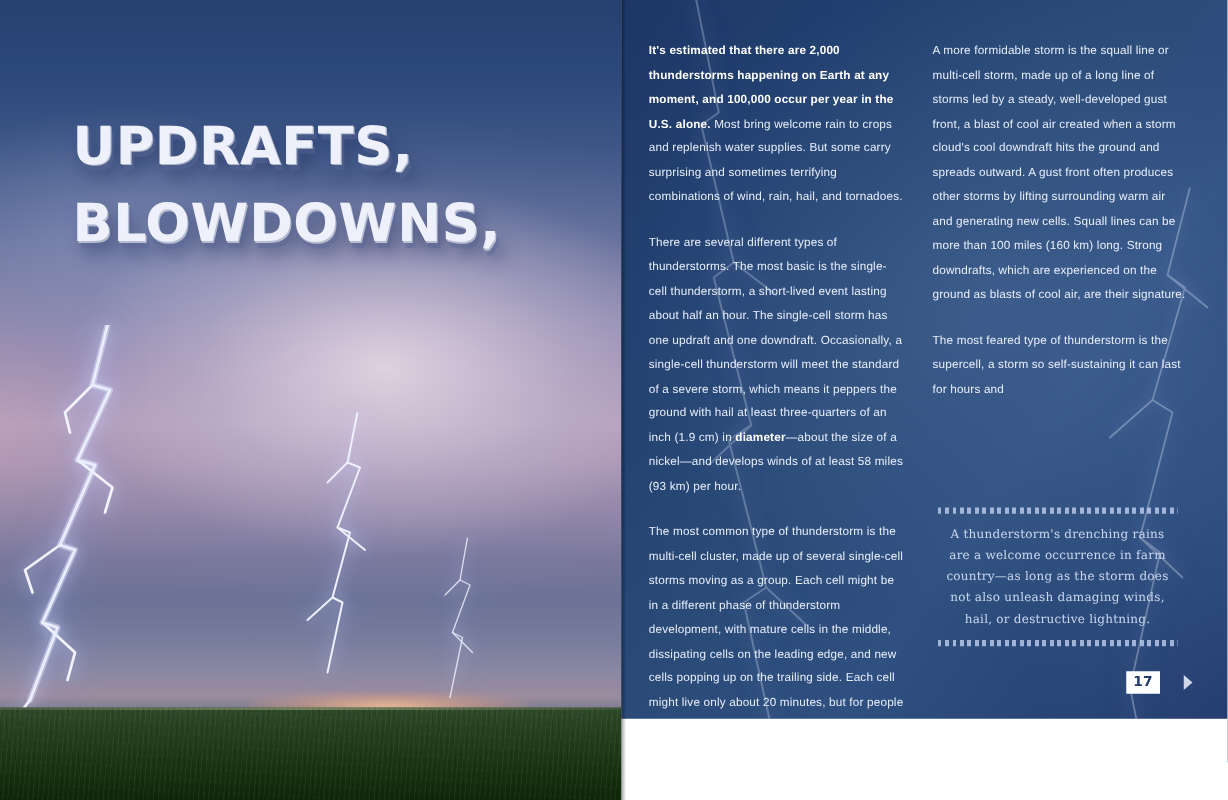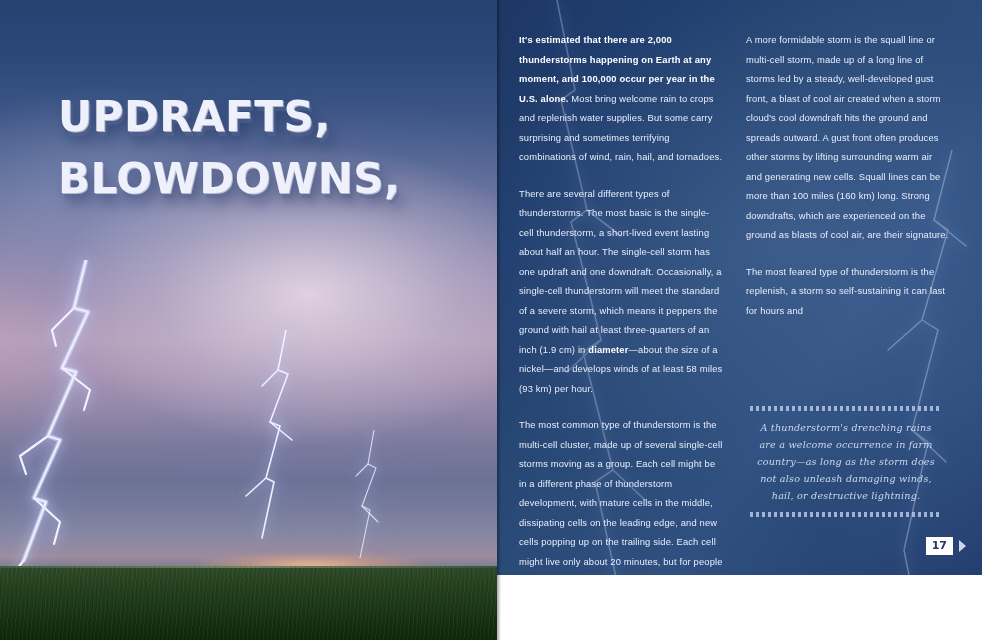--- a/index.html
+++ b/index.html
@@ -165,35 +165,34 @@
   }
   .pq-rule {
     height: 5px;
     background:
       repeating-linear-gradient(to right, rgba(200,215,245,0.75) 0 3px, rgba(200,215,245,0) 3px 6px);
     margin: 0 0 2px 0;
   }
   .pq-rule.b { margin: 2px 0 0 0; }
   .pq-text {
     font-family: "DejaVu Serif", serif;
-    font-style: italic;
     font-size: 9.6px;
     line-height: 17px;
     color: #cbd8ee;
     letter-spacing: 0.2px;
     padding: 6px 2px;
   }
 
   .folio {
     position: absolute;
-    right: 16px;
+    right: 28px;
     bottom: 20px;
     display: flex;
     align-items: center;
-    gap: 6px;
+    gap: 19px;
     z-index: 6;
   }
   .folio-num {
     background: #ffffff;
     color: #1f3a6b;
     font-family: "DejaVu Sans", sans-serif;
     font-weight: bold;
     font-size: 11px;
     padding: 3px 6px 3px 6px;
     line-height: 12px;
@@ -287,21 +286,21 @@
     <div class="cols">
 
       <div class="col">
         <p><b>It's estimated that there are 2,000 thunderstorms happening on Earth at any moment, and 100,000 occur per year in the U.S. alone.</b><span> Most bring welcome rain to crops and replenish water supplies. But some carry surprising and sometimes terrifying combinations of wind, rain, hail, and tornadoes.</span></p>
         <p><span>There are several different types of thunderstorms. The most basic is the single-cell thunderstorm, a short-lived event lasting about half an hour. The single-cell storm has one updraft and one downdraft. Occasionally, a single-cell thunderstorm will meet the standard of a severe storm, which means it peppers the ground with hail at least three-quarters of an inch (1.9 cm) in </span><b>diameter</b><span>—about the size of a nickel—and develops winds of at least 58 miles (93 km) per hour.</span></p>
         <p>The most common type of thunderstorm is the multi-cell cluster, made up of several single-cell storms moving as a group. Each cell might be in a different phase of thunderstorm development, with mature cells in the middle, dissipating cells on the leading edge, and new cells popping up on the trailing side. Each cell might live only about 20 minutes, but for people on the ground, the entire experience can last several hours.</p>
       </div>
 
       <div class="col">
         <p>A more formidable storm is the squall line or multi-cell storm, made up of a long line of storms led by a steady, well-developed gust front, a blast of cool air created when a storm cloud's cool downdraft hits the ground and spreads outward. A gust front often produces other storms by lifting surrounding warm air and generating new cells. Squall lines can be more than 100 miles (160 km) long. Strong downdrafts, which are experienced on the ground as blasts of cool air, are their signature.</p>
-        <p>The most feared type of thunderstorm is the replenish, a storm so self-sustaining it can last for hours and</p>
+        <p>The most feared type of thunderstorm is the supercell, a storm so self-sustaining it can last for hours and</p>
 
         <div class="pullquote">
           <div class="pq-rule"></div>
           <div class="pq-text">A thunderstorm's drenching rains are a welcome occurrence in farm country—as long as the storm does not also unleash damaging winds, hail, or destructive lightning.</div>
           <div class="pq-rule b"></div>
         </div>
       </div>
     </div>
 
     <div class="folio">

